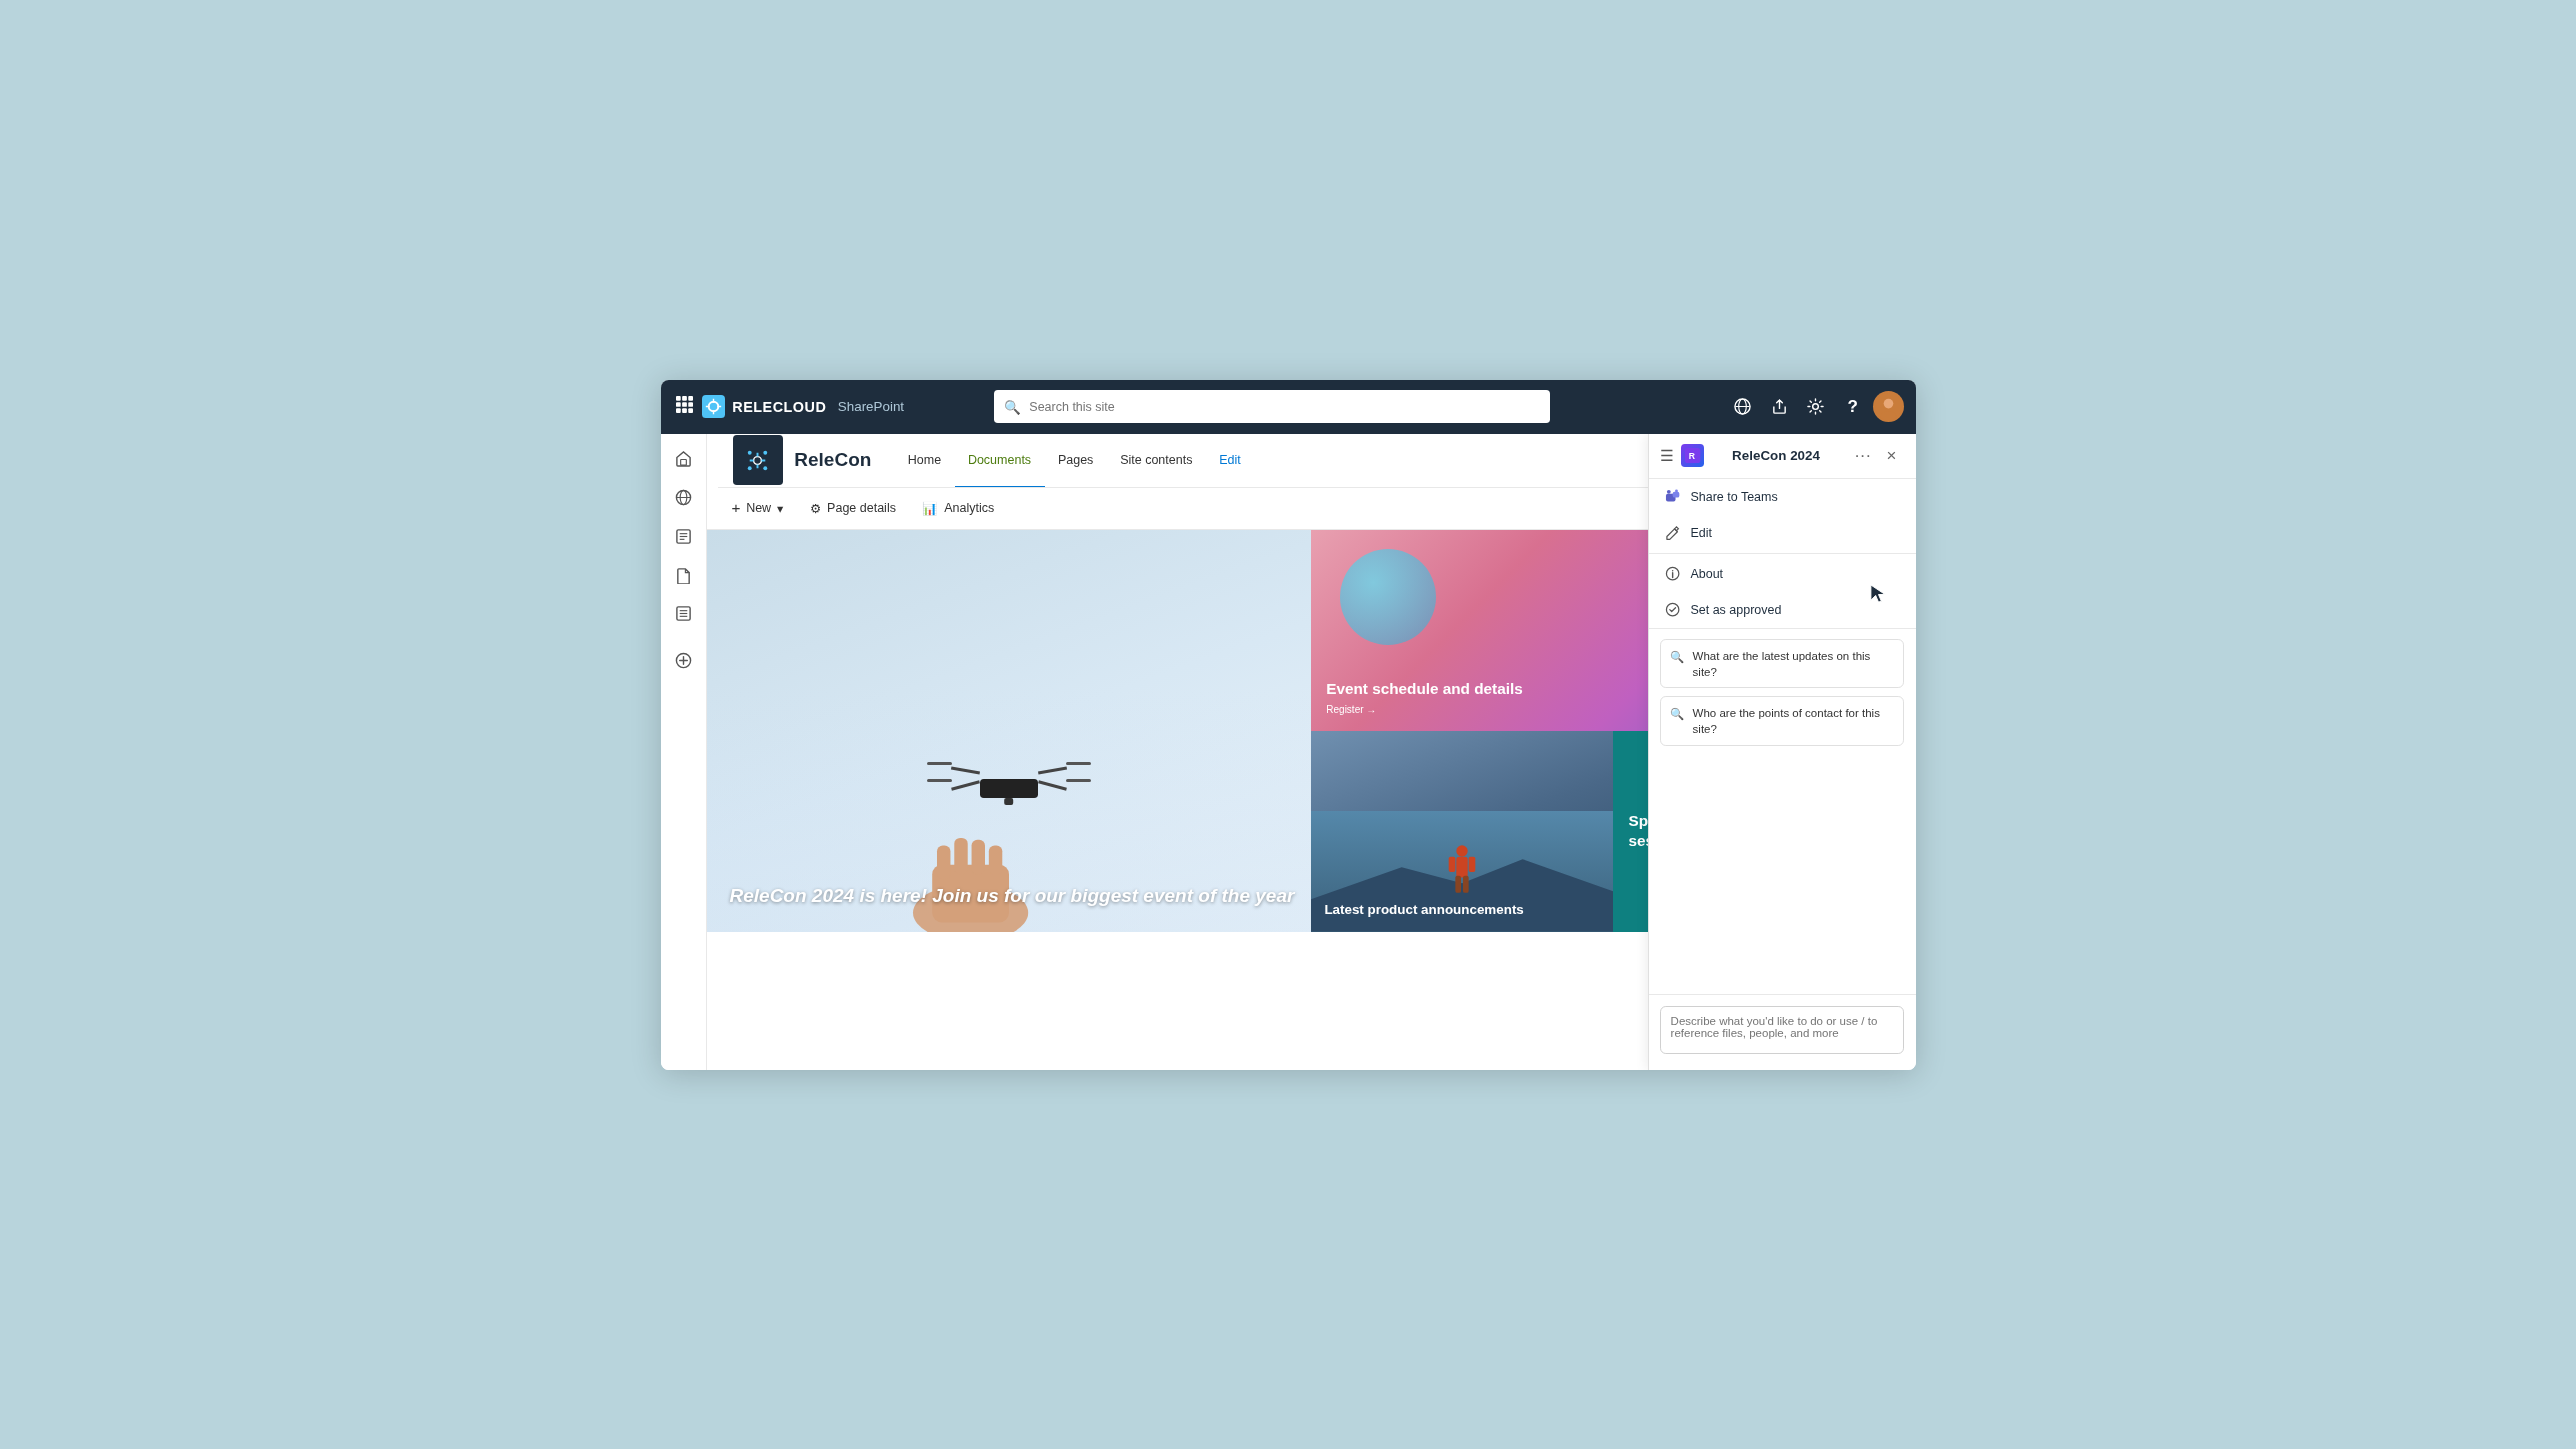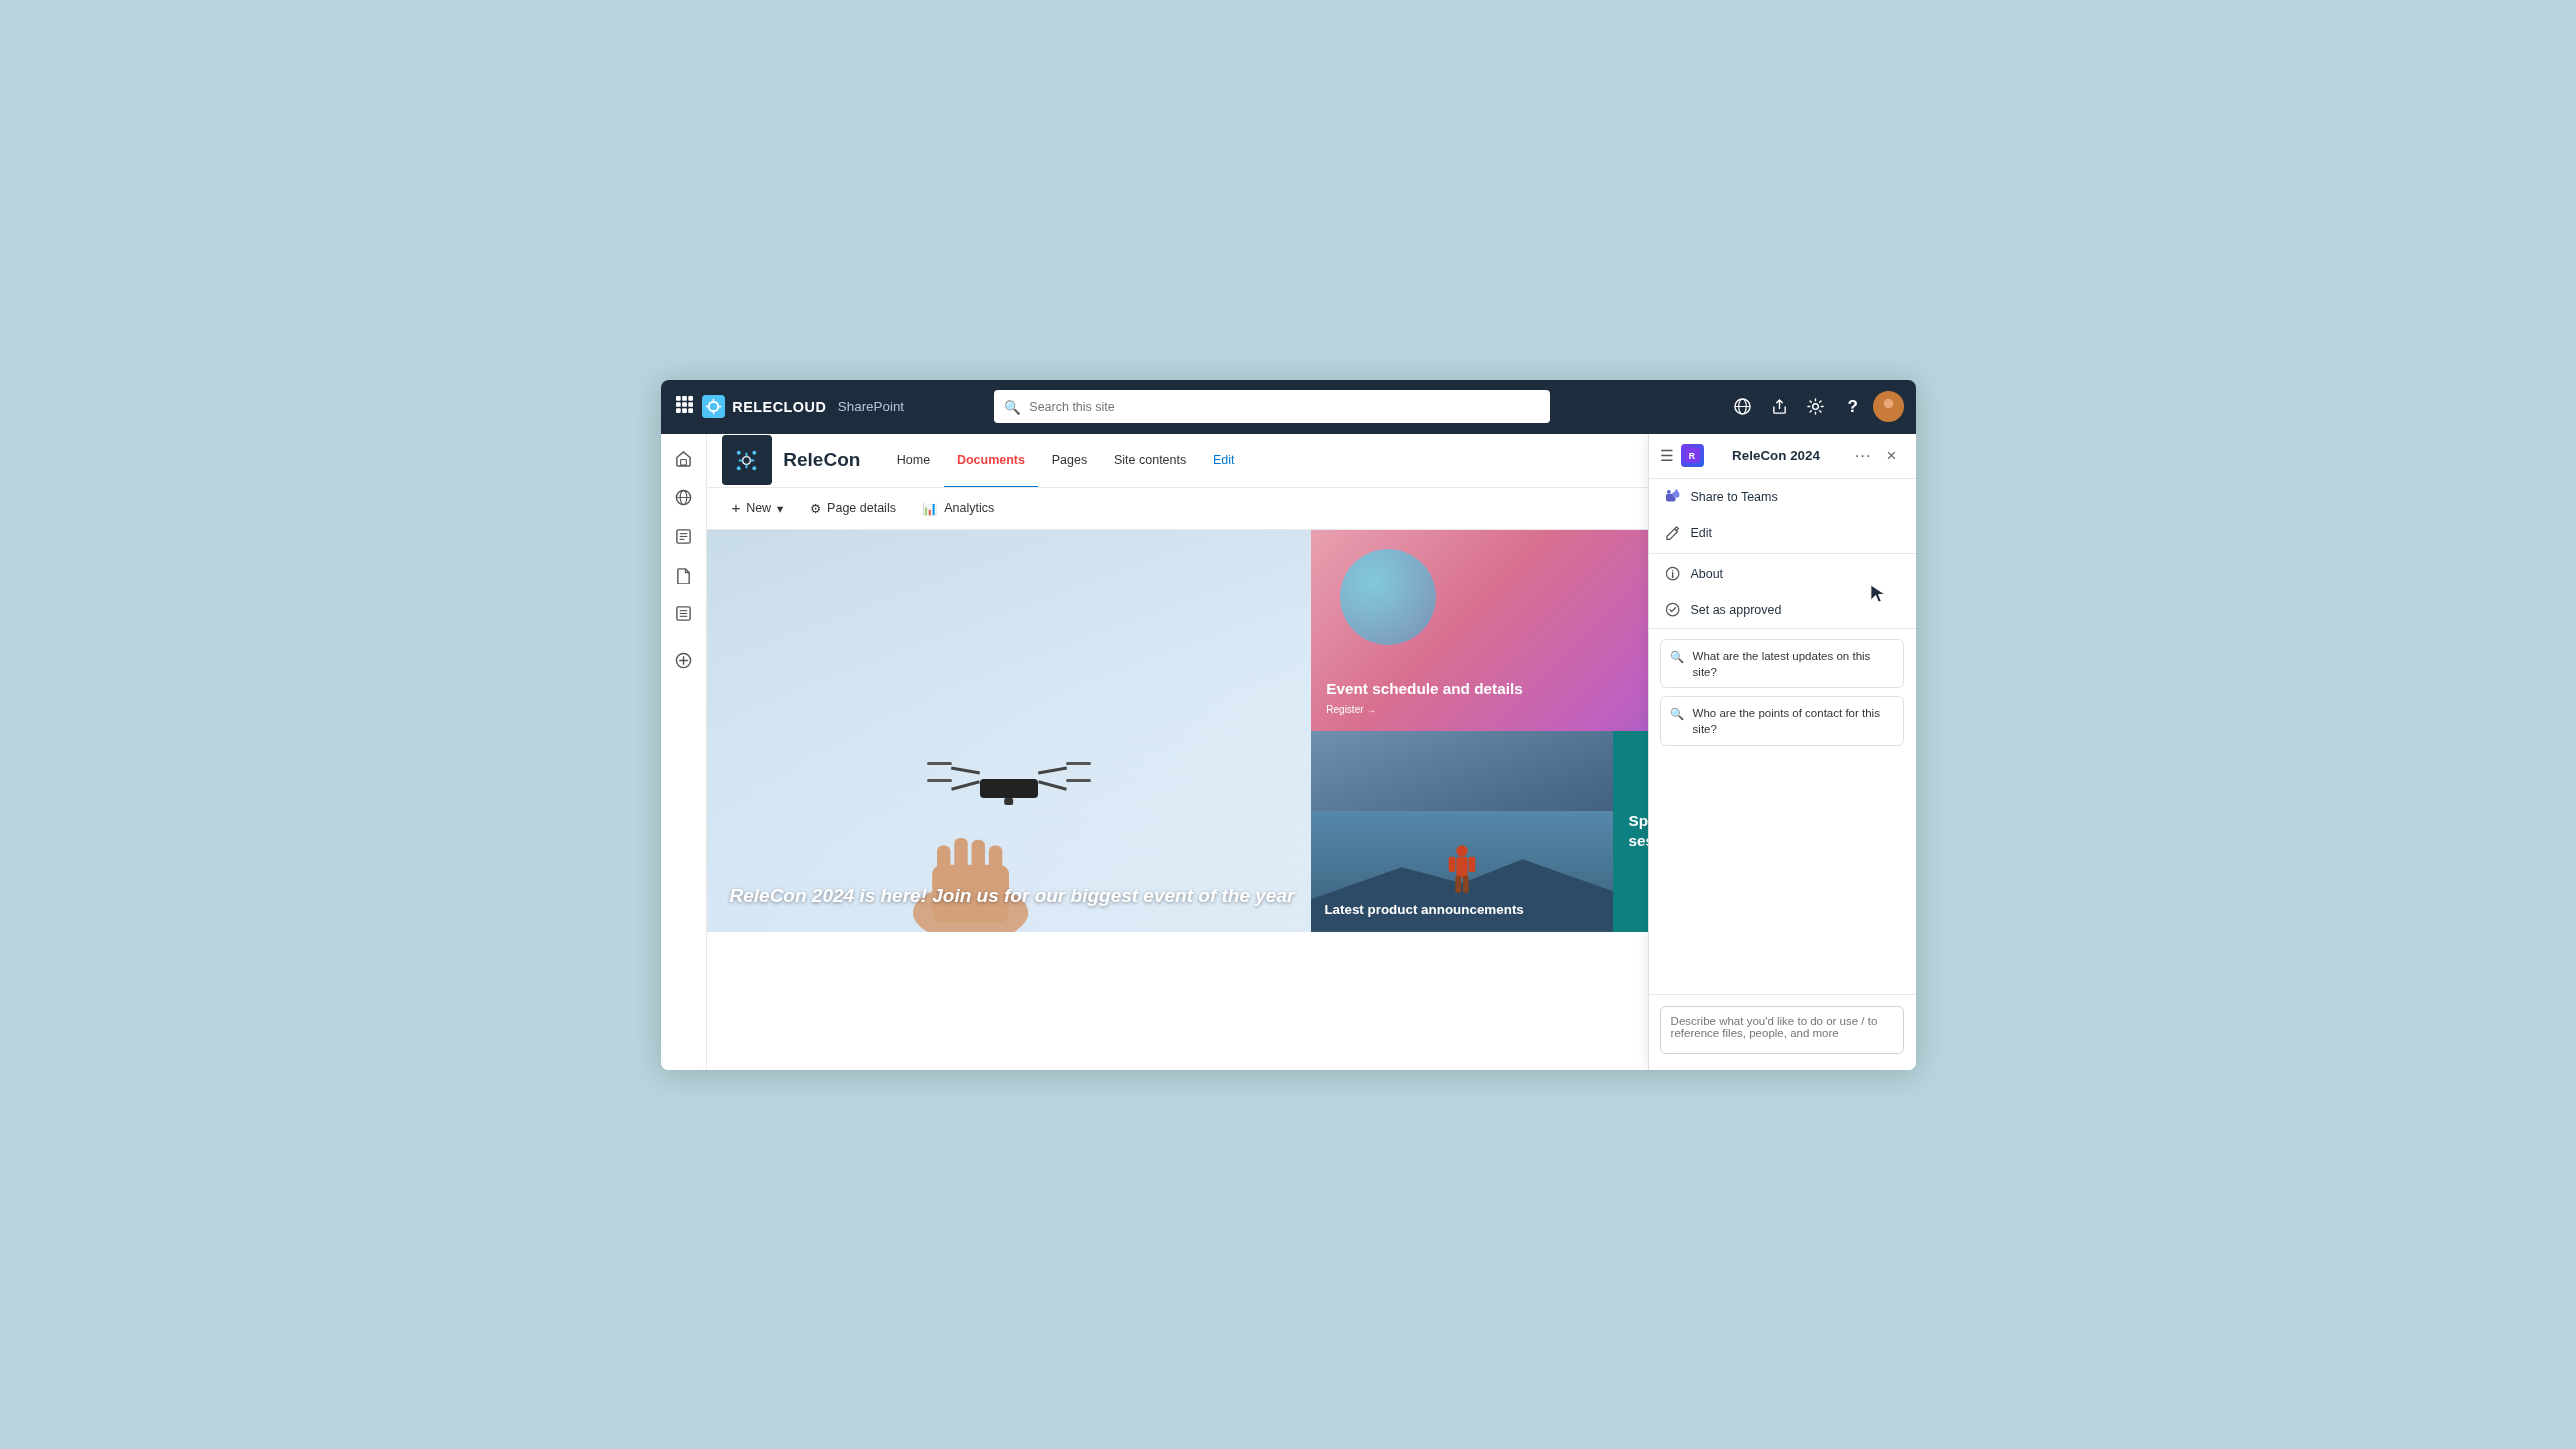--- a/index.html
+++ b/index.html
@@ -155,20 +155,21 @@
     
     .site-nav {
       background: #fff;
       border-bottom: 1px solid #e8e8e8;
       padding: 0 15.3px;
       display: flex;
       align-items: center;
       height: 54px;
       gap: 0;
       flex-shrink: 0;
+      margin-left: 11px;
     }
     .site-logo {
       width: 50px;
       height: 50px;
       background: #1e2d3d;
       border-radius: 3.8px;
       display: flex;
       align-items: center;
       justify-content: center;
       margin-right: 11.5px;
@@ -193,23 +194,23 @@
       color: #333;
       padding: 0 13.4px;
       height: 54px;
       display: flex;
       align-items: center;
       cursor: pointer;
       border-bottom: 1.9px solid transparent;
       text-decoration: none;
     }
     .nav-link.active {
-      color: #ef4444;
+      color: #4d7c0f;
       border-bottom: 1.9px solid #0078d4;
-      font-weight: 700;
+      font-weight: 400;
     }
     .nav-link.edit-link { color: #0078d4; }
     .nav-language {
       font-size: 12.5px;
       color: #333;
       display: flex;
       align-items: center;
       gap: 3.8px;
       cursor: pointer;
       margin-left: auto;

